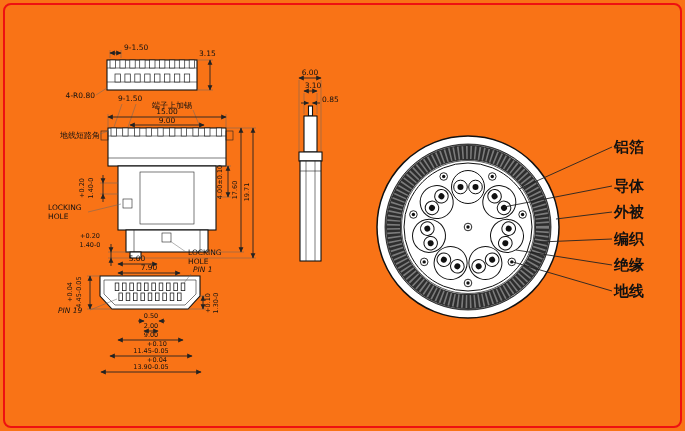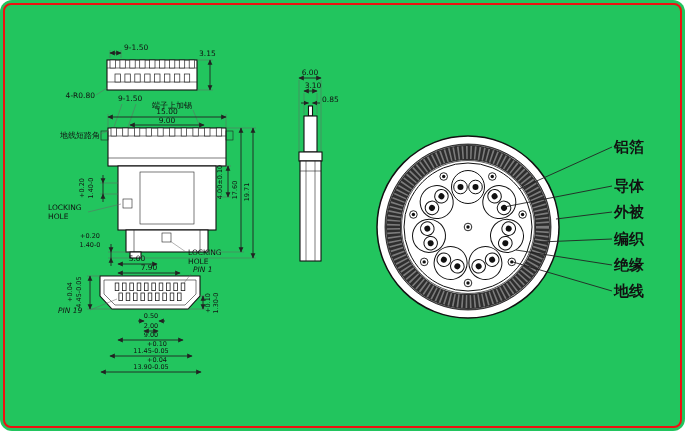--- a/index.html
+++ b/index.html
@@ -1,17 +1,17 @@
 <!DOCTYPE html>
 <html><head>
 <meta charset="utf-8">
 <style>
   html,body{margin:0;padding:0;background:#fff;}
-  .stage{position:relative;width:685px;height:431px;background:#22c55e;overflow:hidden;
-         font-family:"DejaVu Sans",sans-serif;border-radius:12px;}
+  .stage{position:relative;width:685px;height:431px;background:#f97316;overflow:hidden;
+         font-family:"DejaVu Sans",sans-serif;}
   .frame{position:absolute;inset:3px;border:2px solid #ee1111;border-radius:8px;pointer-events:none;}
   svg{position:absolute;left:0;top:0;}
   svg text{fill:#111;}
   .d{font-size:7.5px;}
   .ds{font-size:6.5px;}
   .cn{font-size:8px;}
   .pl{font-size:7.5px;font-style:italic;}
   .cs{font-size:15px;font-weight:700;}
   .ln{stroke:#222;stroke-width:0.9;fill:none;}
   .thin{stroke:#666;stroke-width:0.5;fill:none;}

